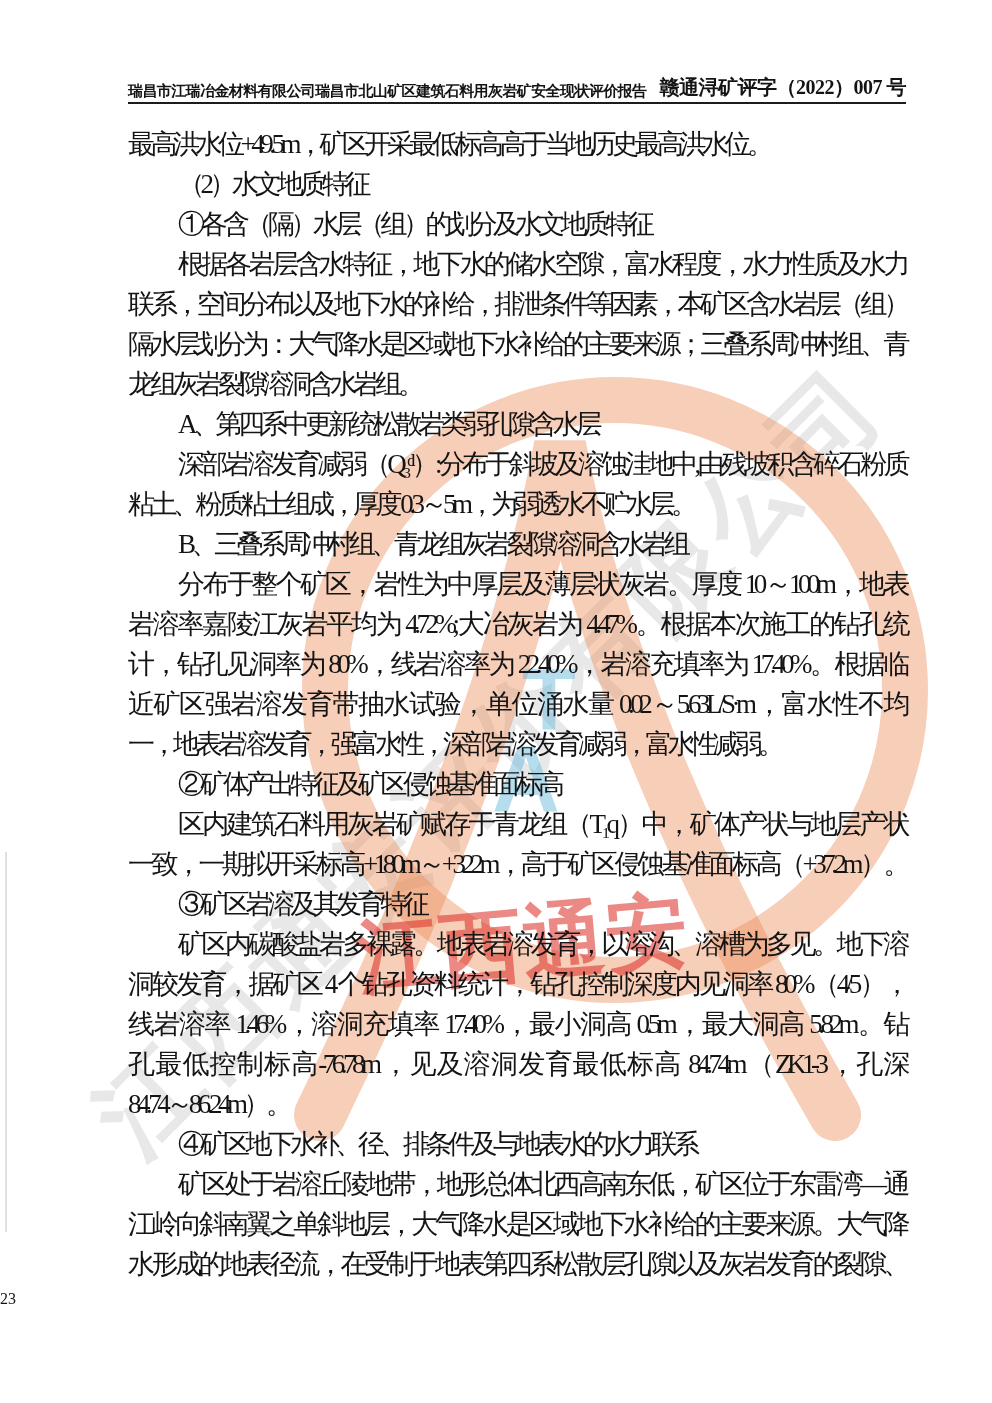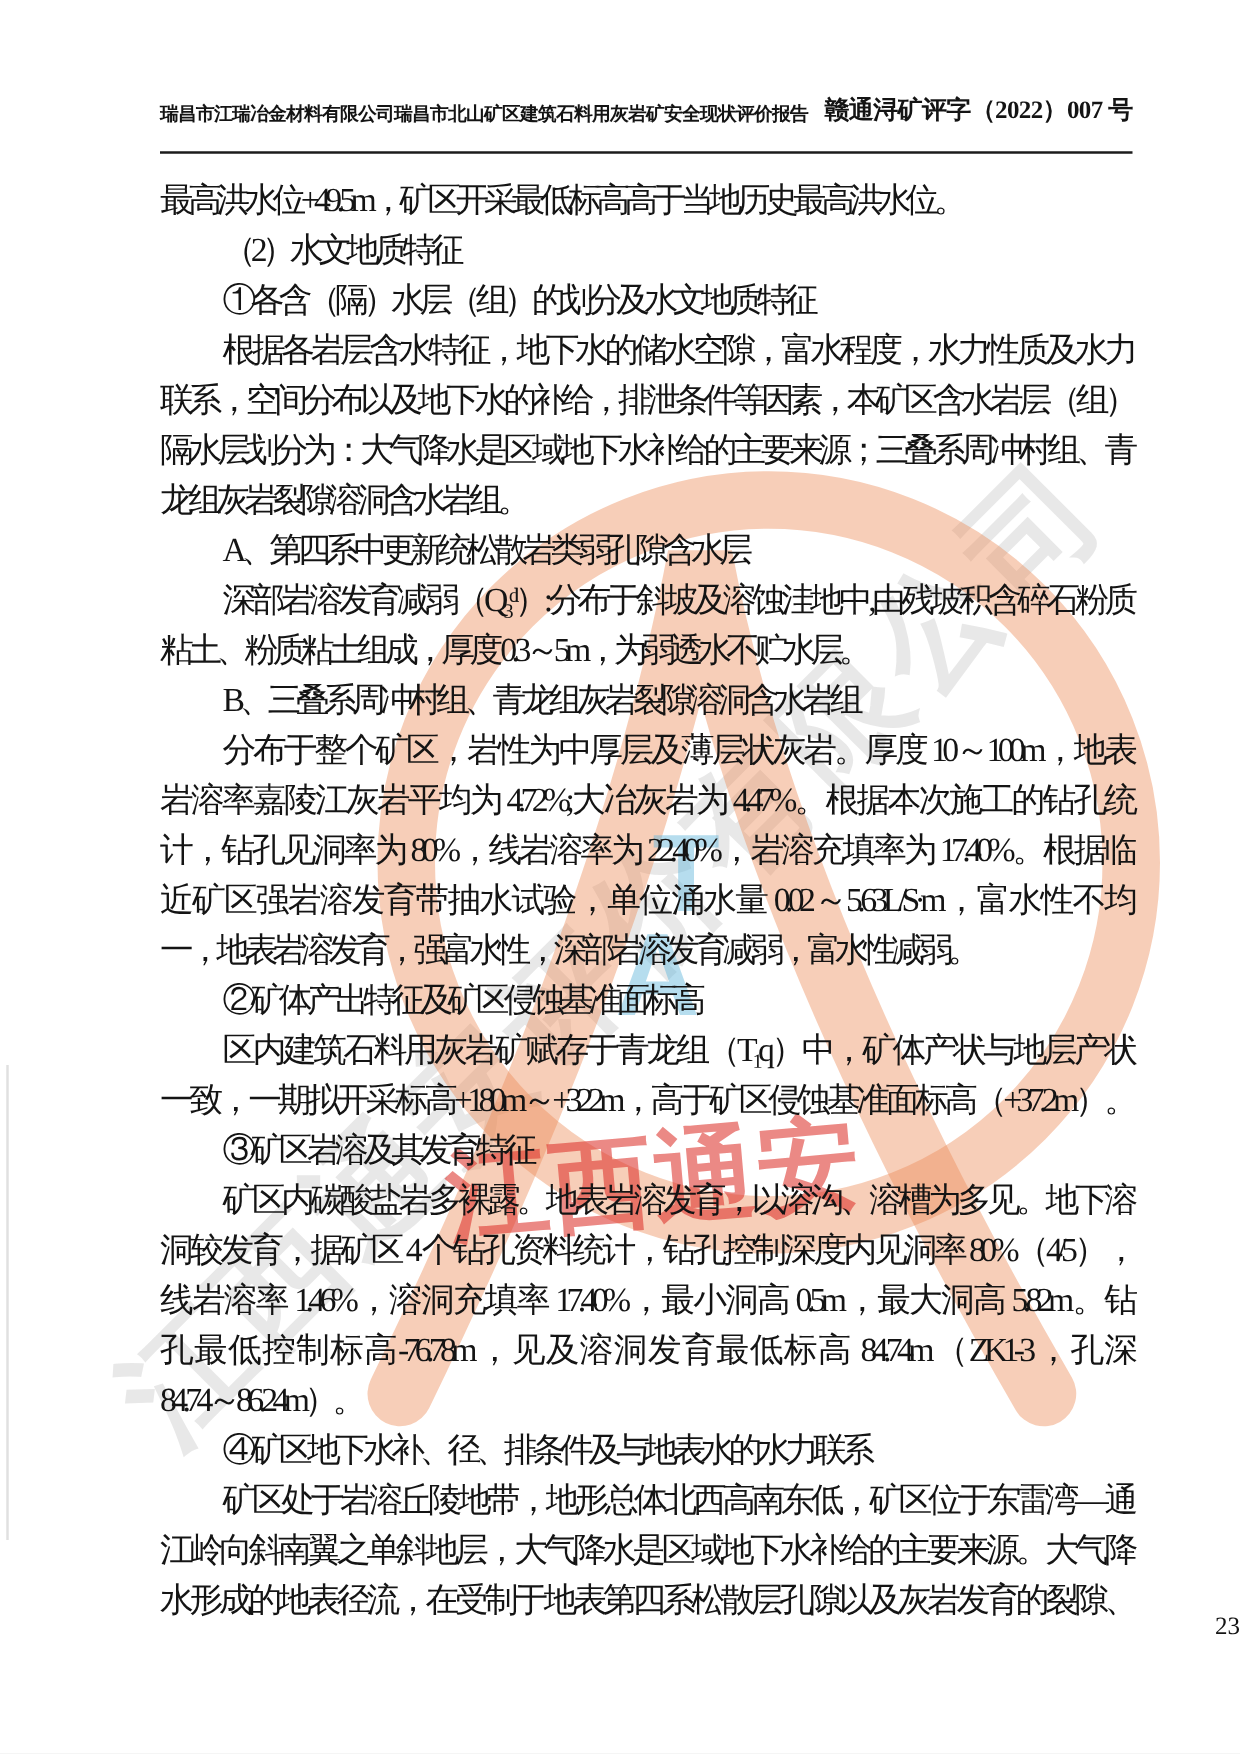--- a/index.html
+++ b/index.html
@@ -10,42 +10,42 @@
     font-family:"Liberation Serif","DejaVu Serif",serif;
     color:#141414;
     overflow:hidden;
     margin:0 auto;
   }
   
   .header{
     position:absolute;left:128px;top:74px;width:778px;
     display:flex;justify-content:space-between;align-items:flex-end;
     border-bottom:2px solid #1c1c1c;
-    padding-bottom:20px;
+    padding-bottom:1px;
     font-weight:bold;
   }
   .h-left{font-size:15px;letter-spacing:-0.6px;white-space:nowrap;}
   .h-right{font-size:20px;letter-spacing:-0.5px;white-space:nowrap;}
   
   .body-text{
-    position:absolute;left:128px;top:140px;width:778px;z-index:2;
+    position:absolute;left:128px;top:124px;width:778px;z-index:2;
     font-size:27px;
     letter-spacing:-4.5px;
   }
   .line{
     height:40px;line-height:40px;
     text-align:justify;
     overflow:visible;
   }
   .line.full{text-align-last:justify;}
   .line.indent{padding-left:50px;}
   
   .pagenum{
     position:absolute;left:0;right:0;top:1290px;
-    text-align:right;font-size:20px;z-index:2;
+    text-align:left;font-size:16px;z-index:2;
   }
   
   .wm{position:absolute;inset:0;z-index:1;pointer-events:none;}
   .wm-diag{
     position:absolute;left:490px;top:762px;
     transform:translate(-50%,-50%) rotate(-45deg);
     font-size:100px;font-weight:bold;white-space:nowrap;
     letter-spacing:6px;
     color:rgba(148,148,148,0.22);
   }

